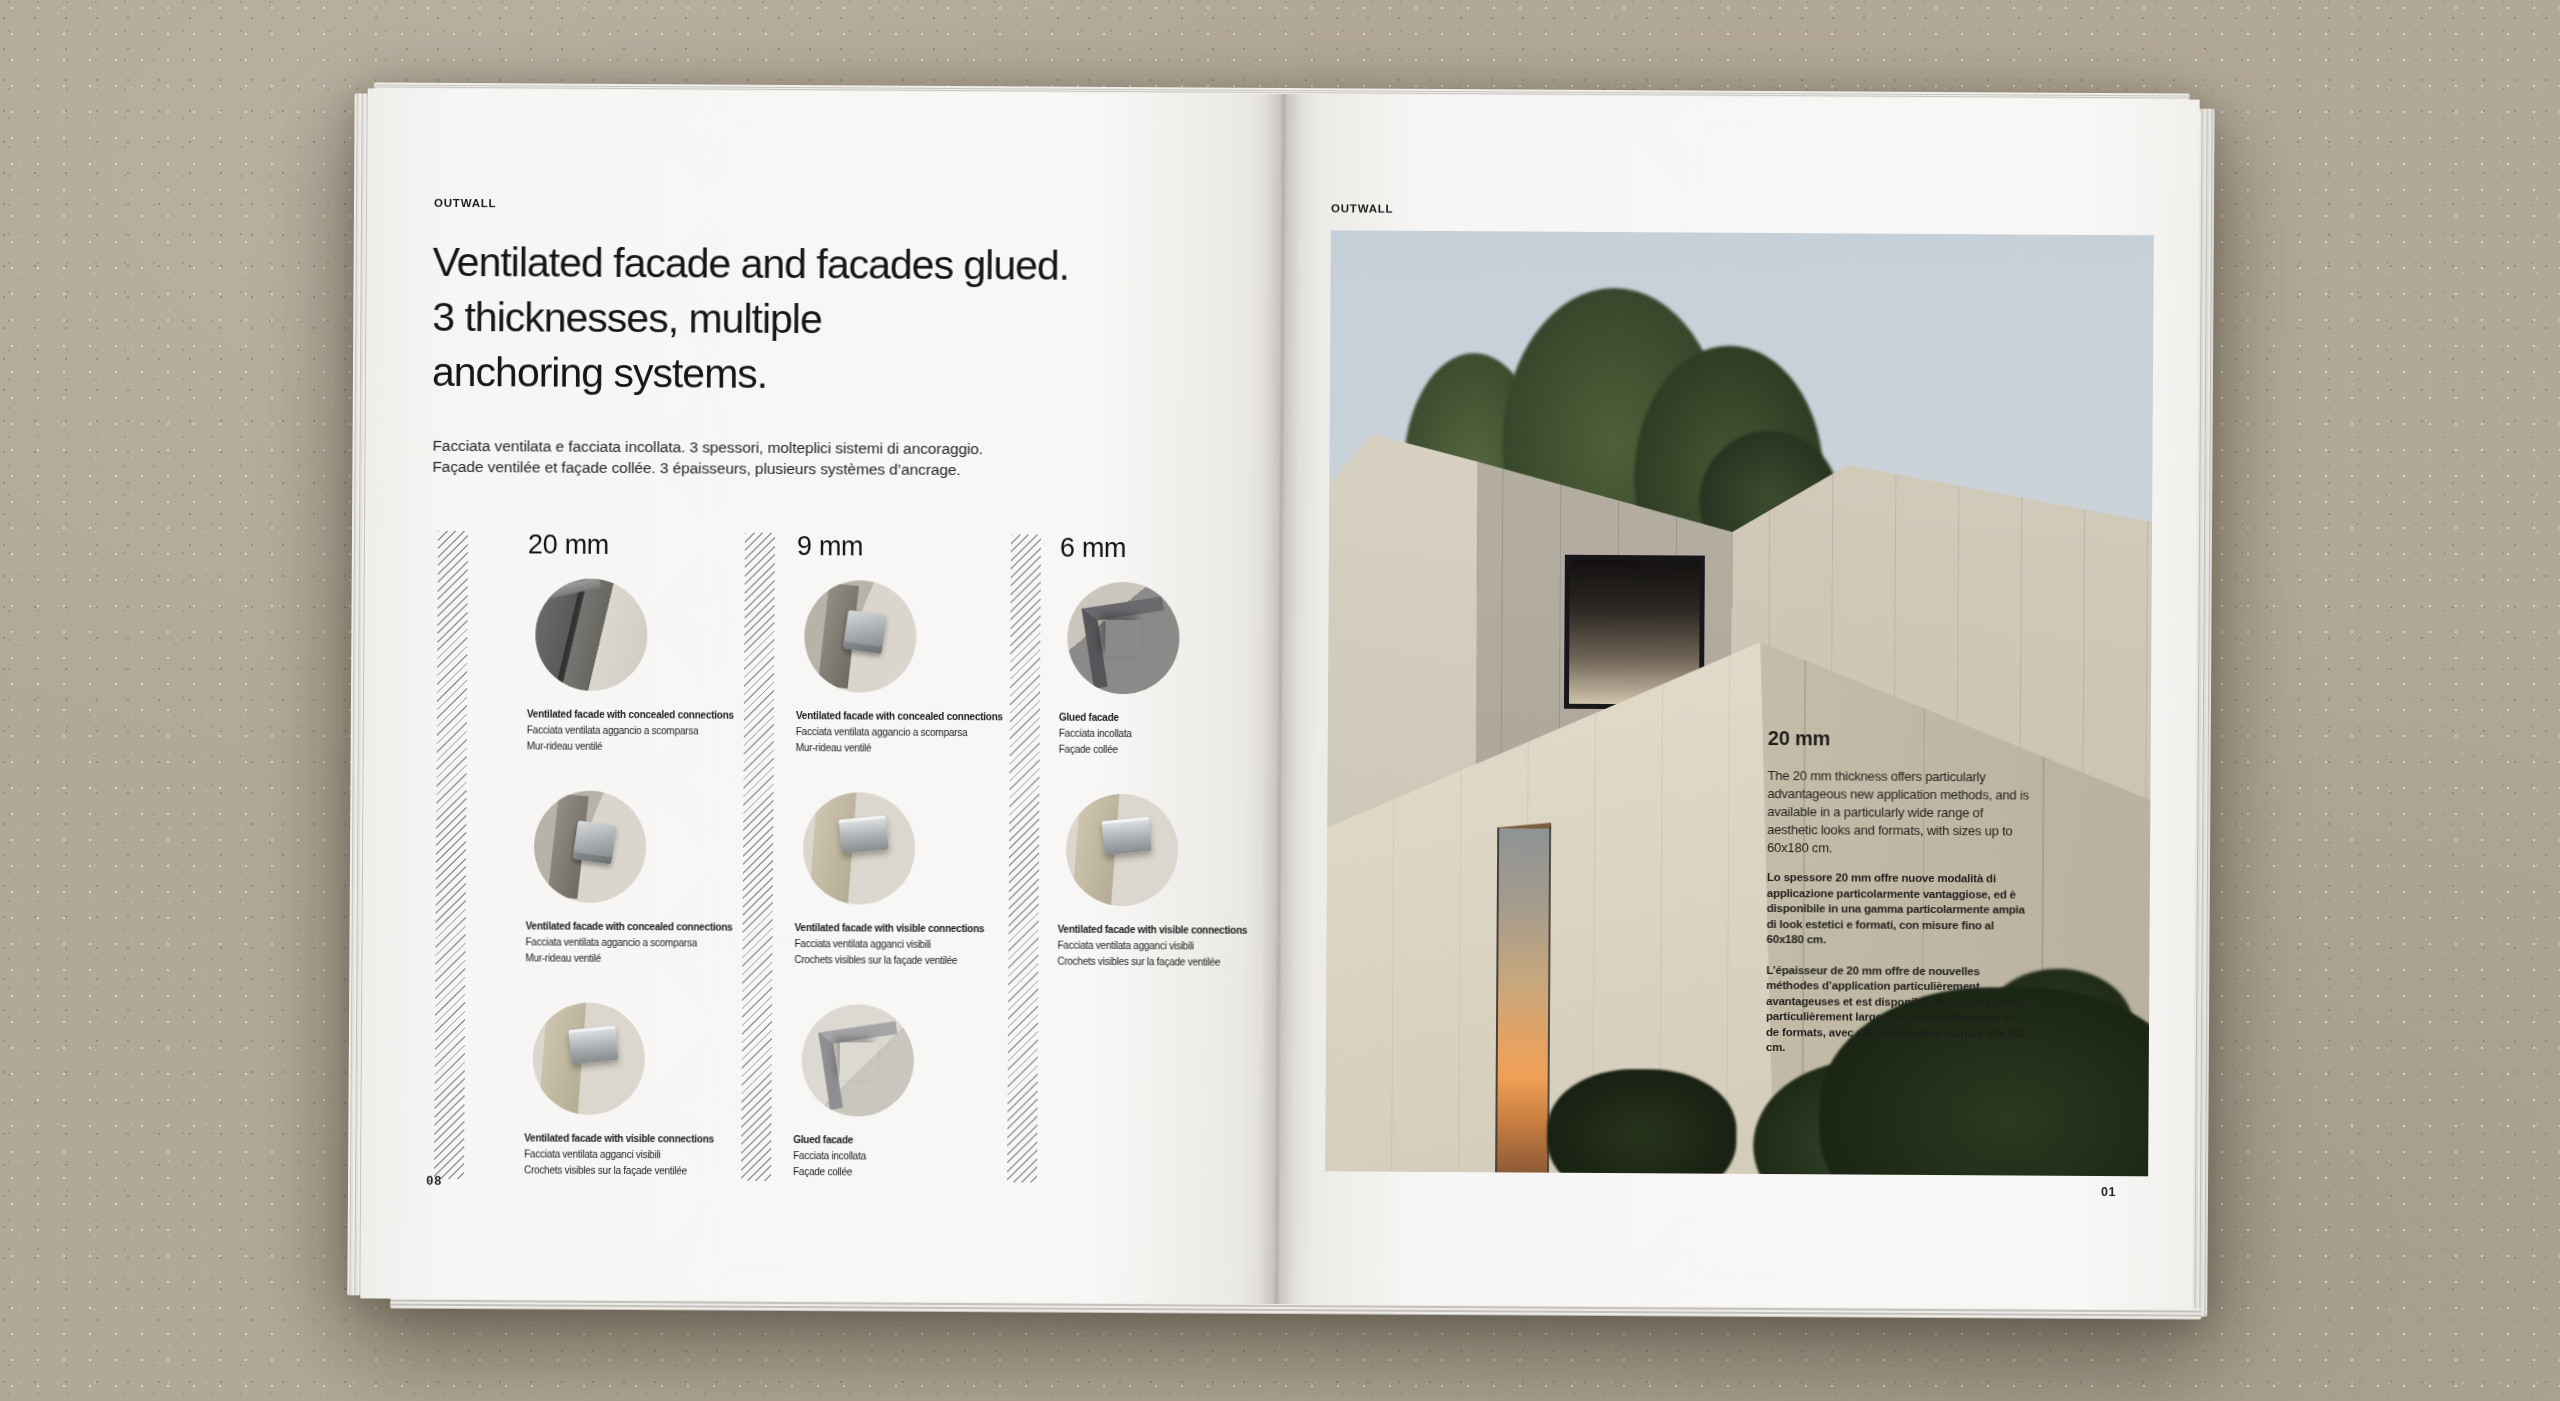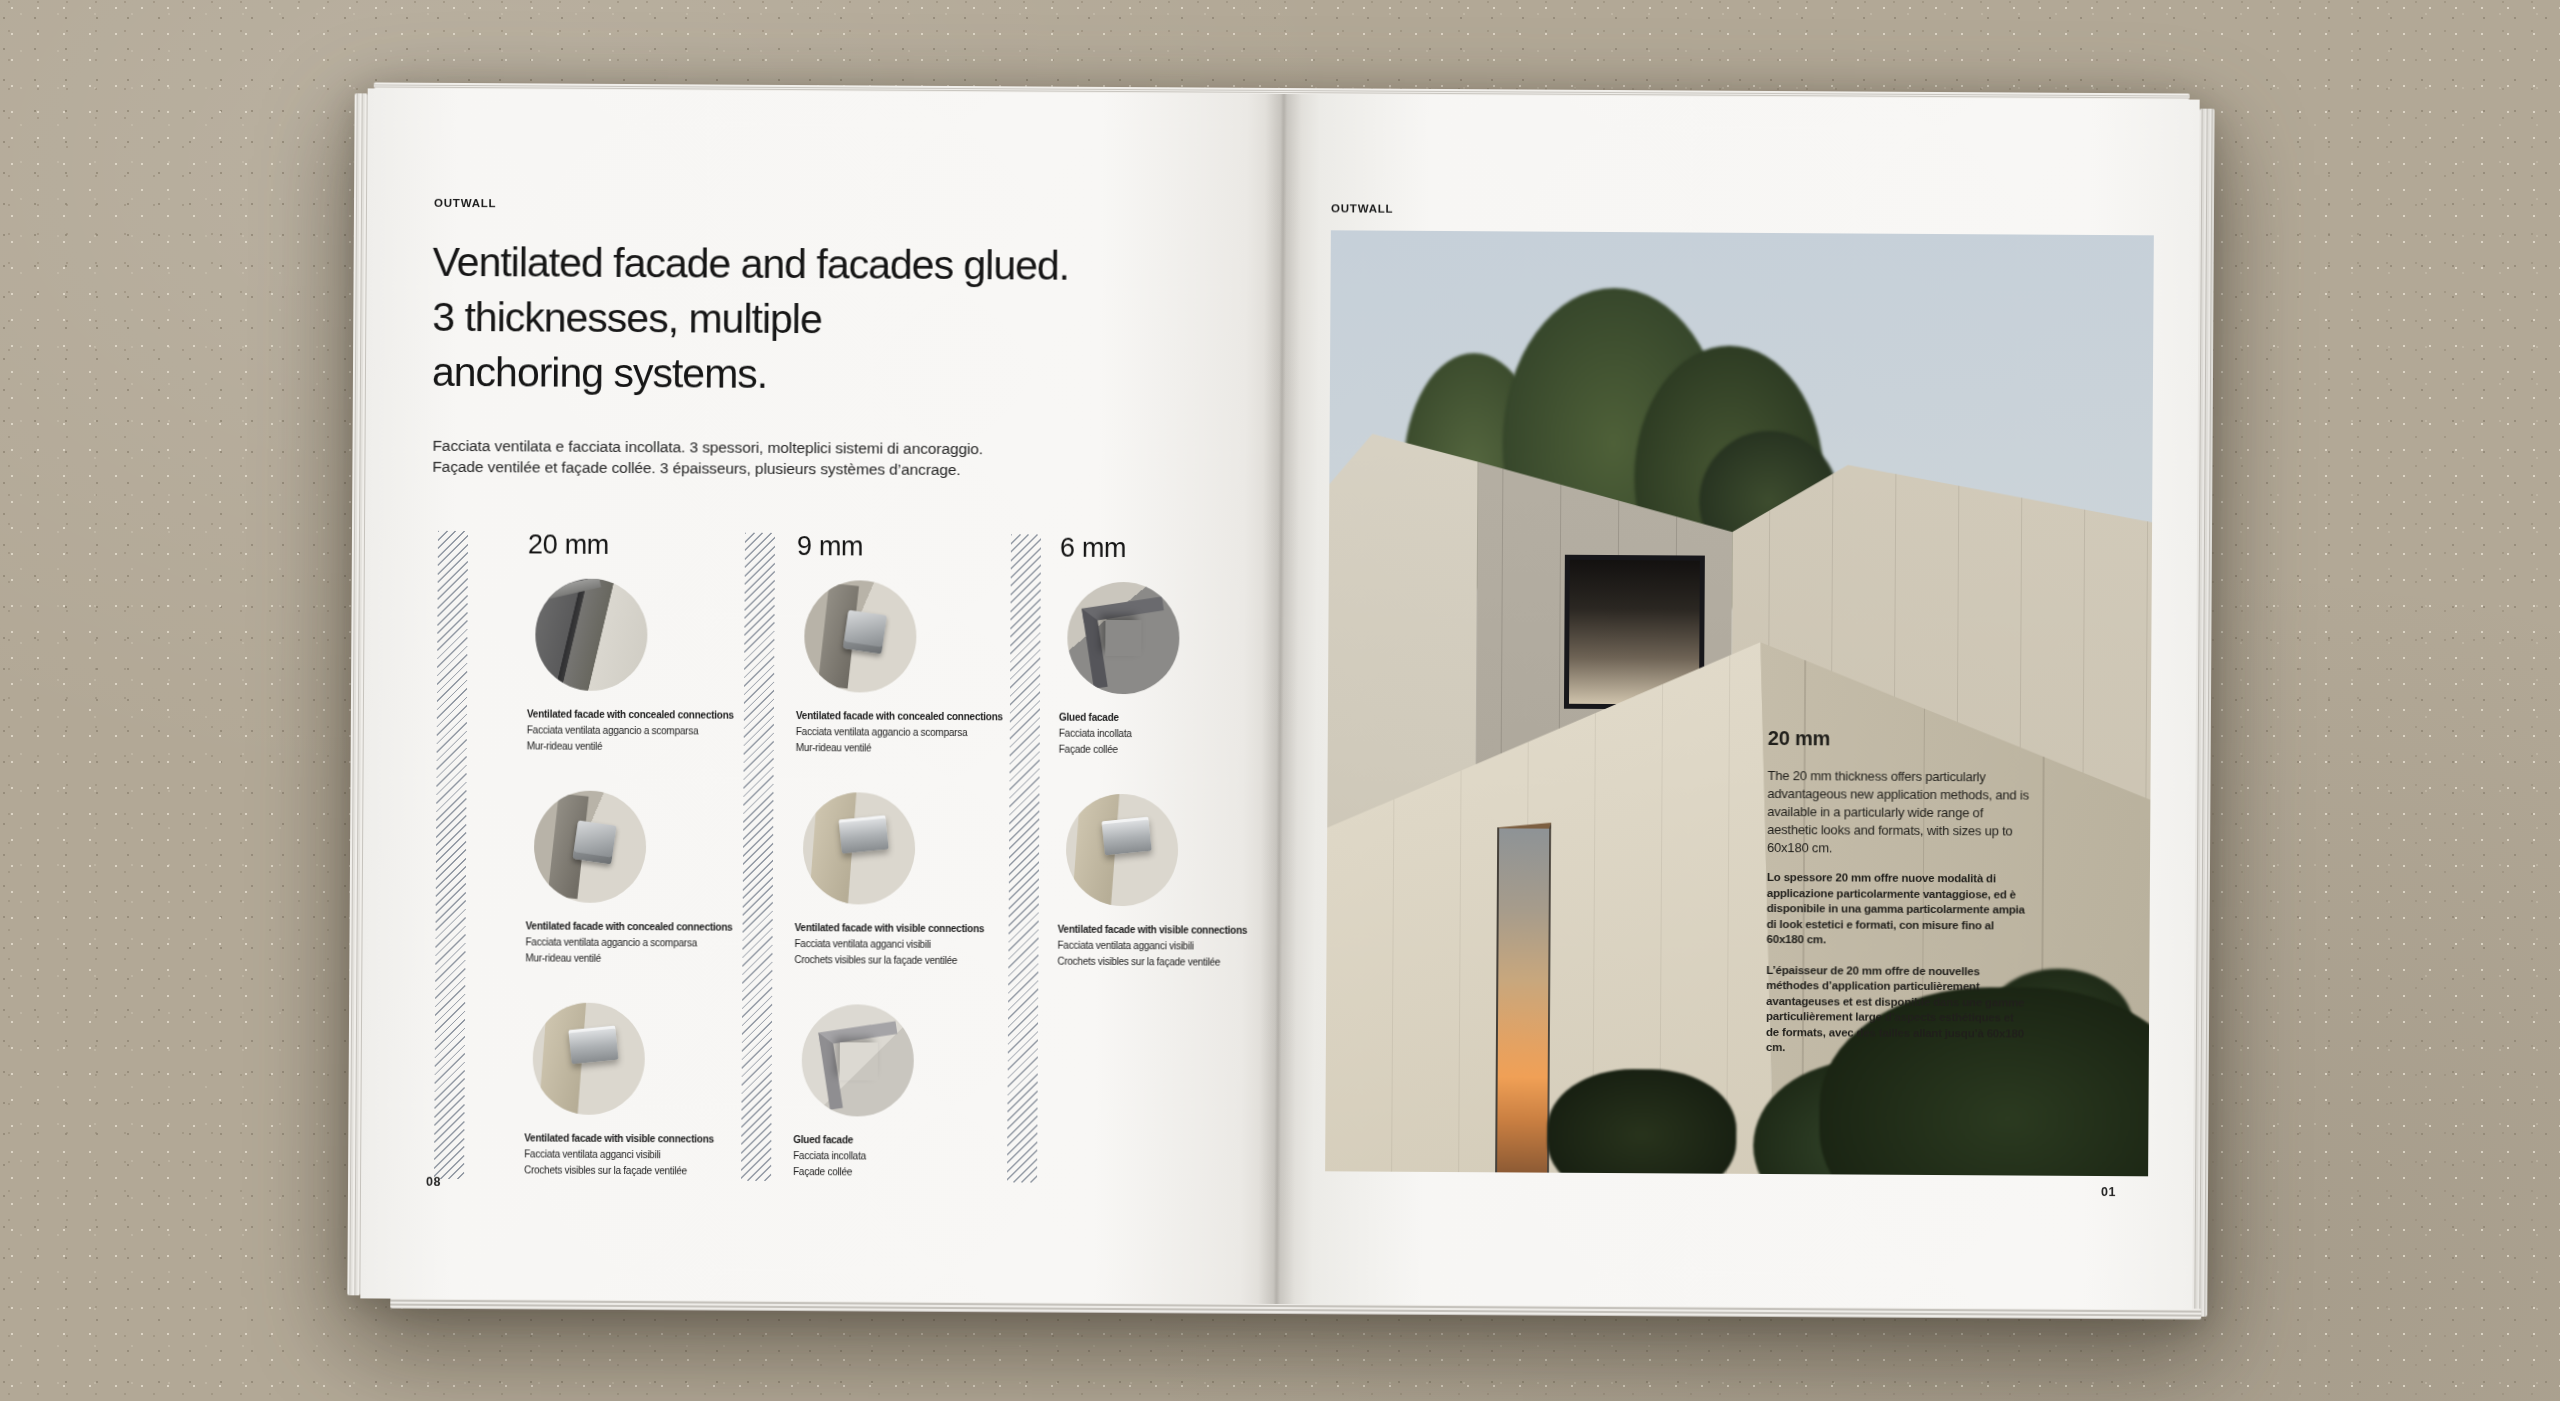--- a/index.html
+++ b/index.html
@@ -38,21 +38,21 @@
     background:linear-gradient(to right,#d8d5cf 0%,#ecebe7 4%,#f7f6f4 16%,#f8f7f5 88%,#f1f0ed 100%); }
   .spine { position:absolute; left:898px; top:0; bottom:0; width:36px; pointer-events:none;
     background:linear-gradient(to right,rgba(30,26,20,0) 0%,rgba(30,26,20,.10) 42%,rgba(30,26,20,.20) 50%,rgba(30,26,20,.09) 60%,rgba(30,26,20,0) 100%); z-index:9; }
 
   
   .running-head { position:absolute; top:108px; font-size:11.5px; font-weight:bold;
     letter-spacing:.8px; color:#1c1c1c; }
   .page-left  .running-head { left:67px; }
   .page-right .running-head { left:48px; }
   .pageno { position:absolute; top:1086px; font-size:12.5px; font-weight:bold; color:#242424; letter-spacing:.5px; }
-  .page-left  .pageno { left:65px; }
+  .page-left  .pageno { left:65px;font-family:Liberation Mono, monospace; }
   .page-right .pageno { left:824px; }
 
   .title { position:absolute; left:66px; top:146px; font-size:41px; line-height:55px;
     letter-spacing:-1px; font-weight:normal; color:#161616; }
   .subtitle { position:absolute; left:67px; top:346px; font-size:15.5px; line-height:21px;
     letter-spacing:-.1px; color:#262626; }
 
   
   .hatch { position:absolute; top:442px; width:30px; height:648px;
     background:repeating-linear-gradient(135deg, rgba(110,120,135,.75) 0 1.2px, transparent 1.2px 6px); }

